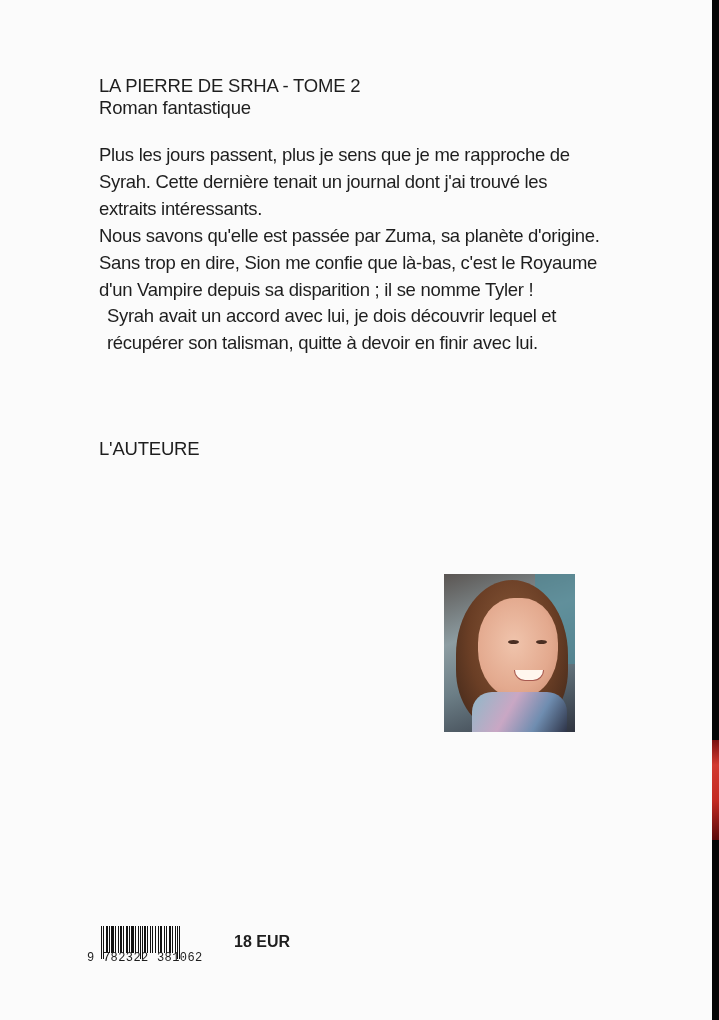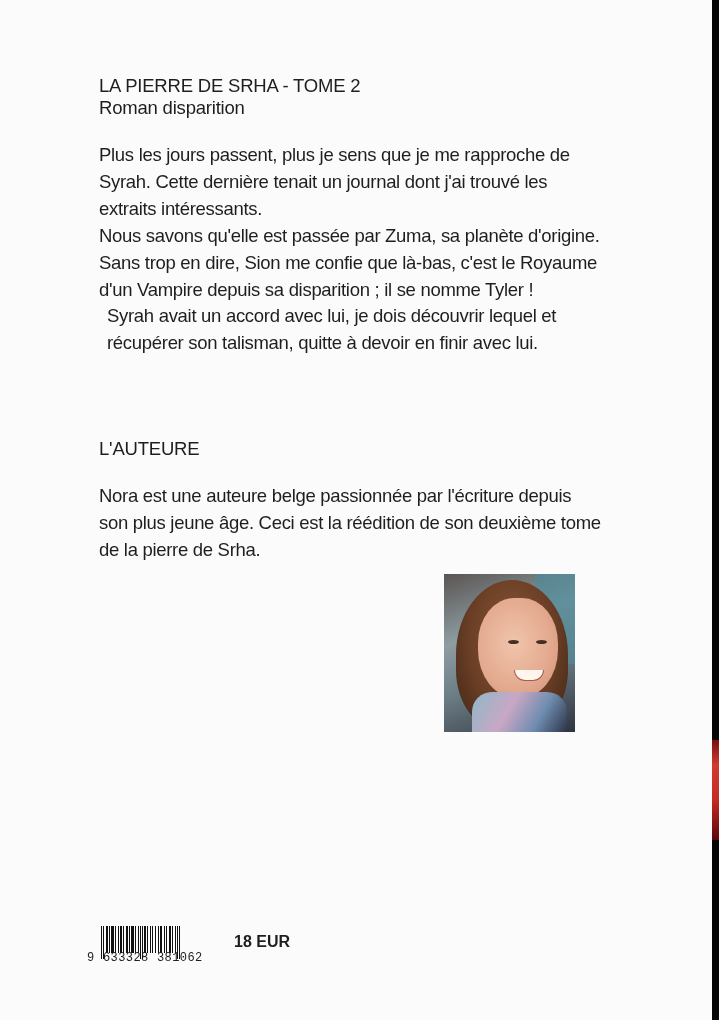--- a/index.html
+++ b/index.html
@@ -40,35 +40,32 @@
   .bc-digit-first { position: absolute; left: 0; top: 25px; font-family: "Liberation Mono", "DejaVu Sans Mono", monospace; font-size: 12px; }
   .bc-digits-1 { position: absolute; left: 16px; top: 25px; font-family: "Liberation Mono", "DejaVu Sans Mono", monospace; font-size: 12px; letter-spacing: 0.4px; }
   .bc-digits-2 { position: absolute; left: 70px; top: 25px; font-family: "Liberation Mono", "DejaVu Sans Mono", monospace; font-size: 12px; letter-spacing: 0.4px; }
   .price { position: absolute; left: 234px; top: 914px; font-size: 16px; line-height: 20px; font-weight: bold; }
 </style>
 </head>
 <body>
 
 <div class="page">
   <div class="title">LA PIERRE DE SRHA - TOME 2</div>
-  <div class="subtitle">Roman disparition</div>
+  <div class="subtitle">Roman fantastique</div>
 
   <div class="para p1">Plus les jours passent, plus je sens que je me rapproche de
 Syrah. Cette dernière tenait un journal dont j'ai trouvé les
 extraits intéressants.
 Nous savons qu'elle est passée par Zuma, sa planète d'origine.
 Sans trop en dire, Sion me confie que là-bas, c'est le Royaume
 d'un Vampire depuis sa disparition ; il se nomme Tyler !</div>
   <div class="para p2">Syrah avait un accord avec lui, je dois découvrir lequel et
 récupérer son talisman, quitte à devoir en finir avec lui.</div>
 
   <div class="section-heading">L'AUTEURE</div>
-  <div class="para p3">Nora est une auteure belge passionnée par l'écriture depuis
-son plus jeune âge. Ceci est la réédition de son deuxième tome
-de la pierre de Srha.</div>
 
   <div class="photo">
     <div class="bg-right"></div>
     <div class="hair"></div>
     <div class="face"></div>
     <div class="eye l"></div>
     <div class="eye r"></div>
     <div class="smile"></div>
     <div class="scarf"></div>
   </div>
@@ -129,21 +126,21 @@
         <span class="g" style="width:1px"></span>
       <span style="width:1px"></span>
         <span class="g" style="width:2px"></span>
         <span style="width:1px"></span>
         <span class="g" style="width:1px"></span>
       <span class="tall" style="width:1px"></span>
         <span class="g" style="width:1px"></span>
         <span class="tall" style="width:1px"></span>
     </div>
     <span class="bc-digit-first">9</span>
-    <span class="bc-digits-1">633328</span>
+    <span class="bc-digits-1">782322</span>
     <span class="bc-digits-2">381062</span>
   </div>
 
   <div class="price">18 EUR</div>
 </div>
 
 <div class="spine"></div>
 <div class="spine-red"></div>
 
 </body></html>

